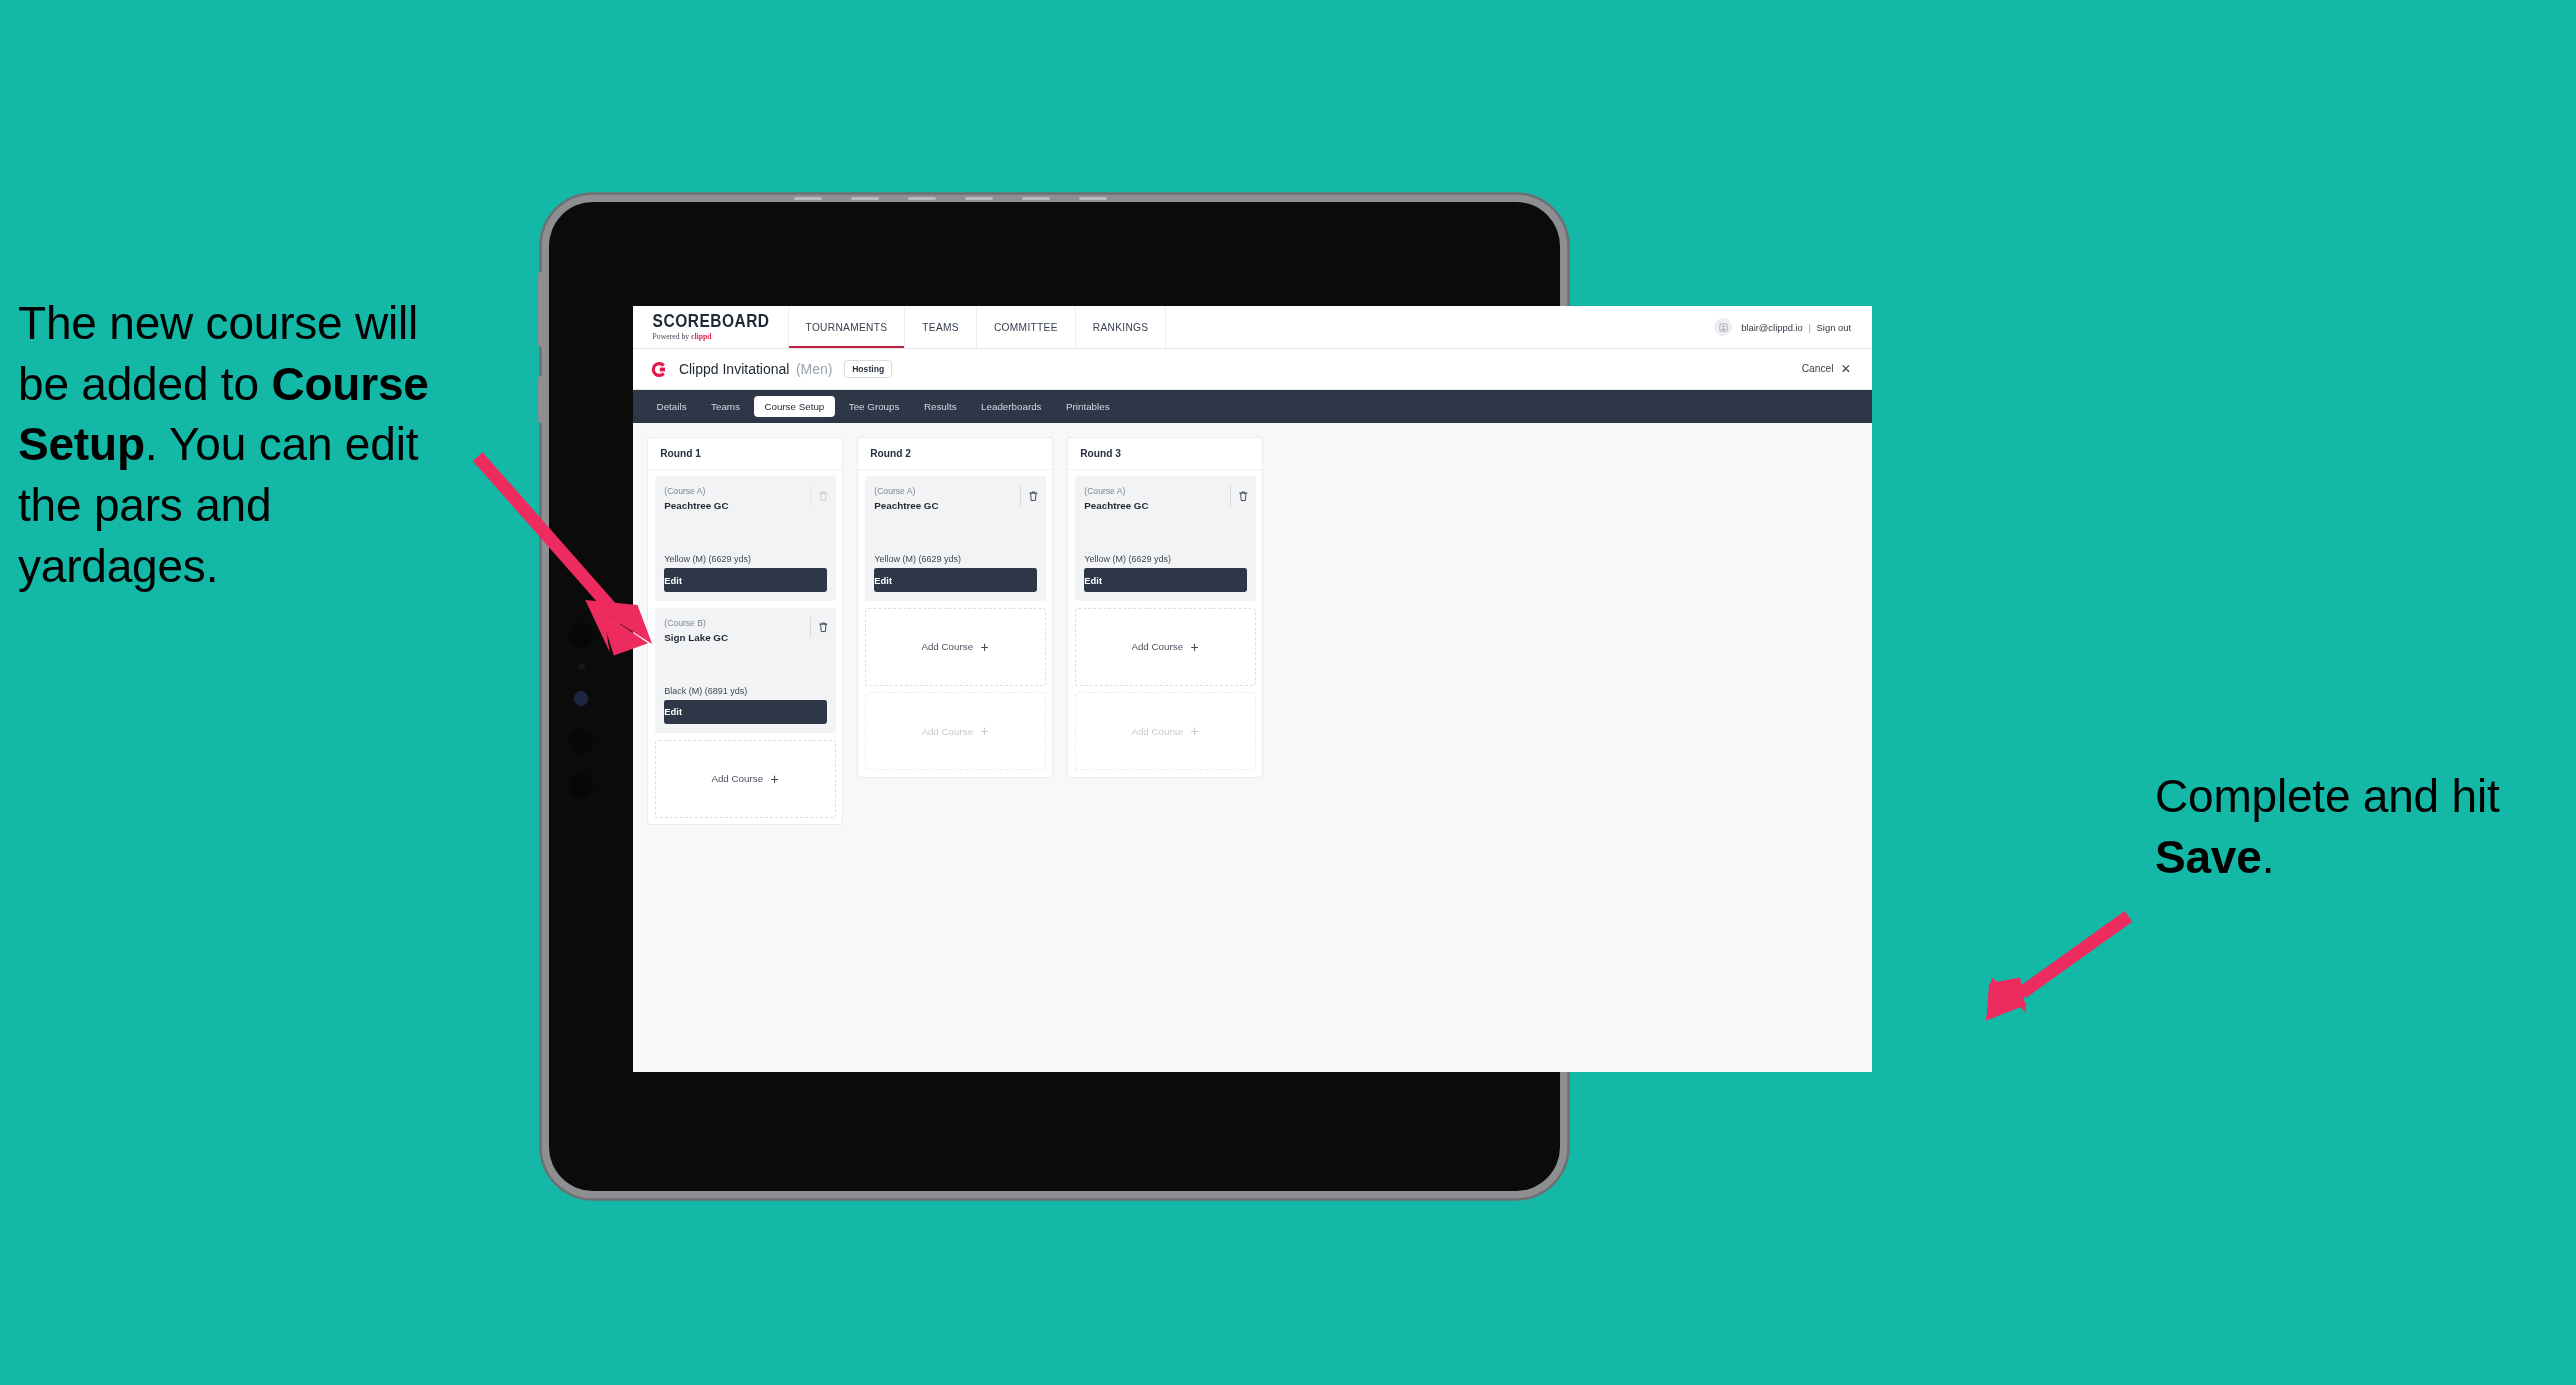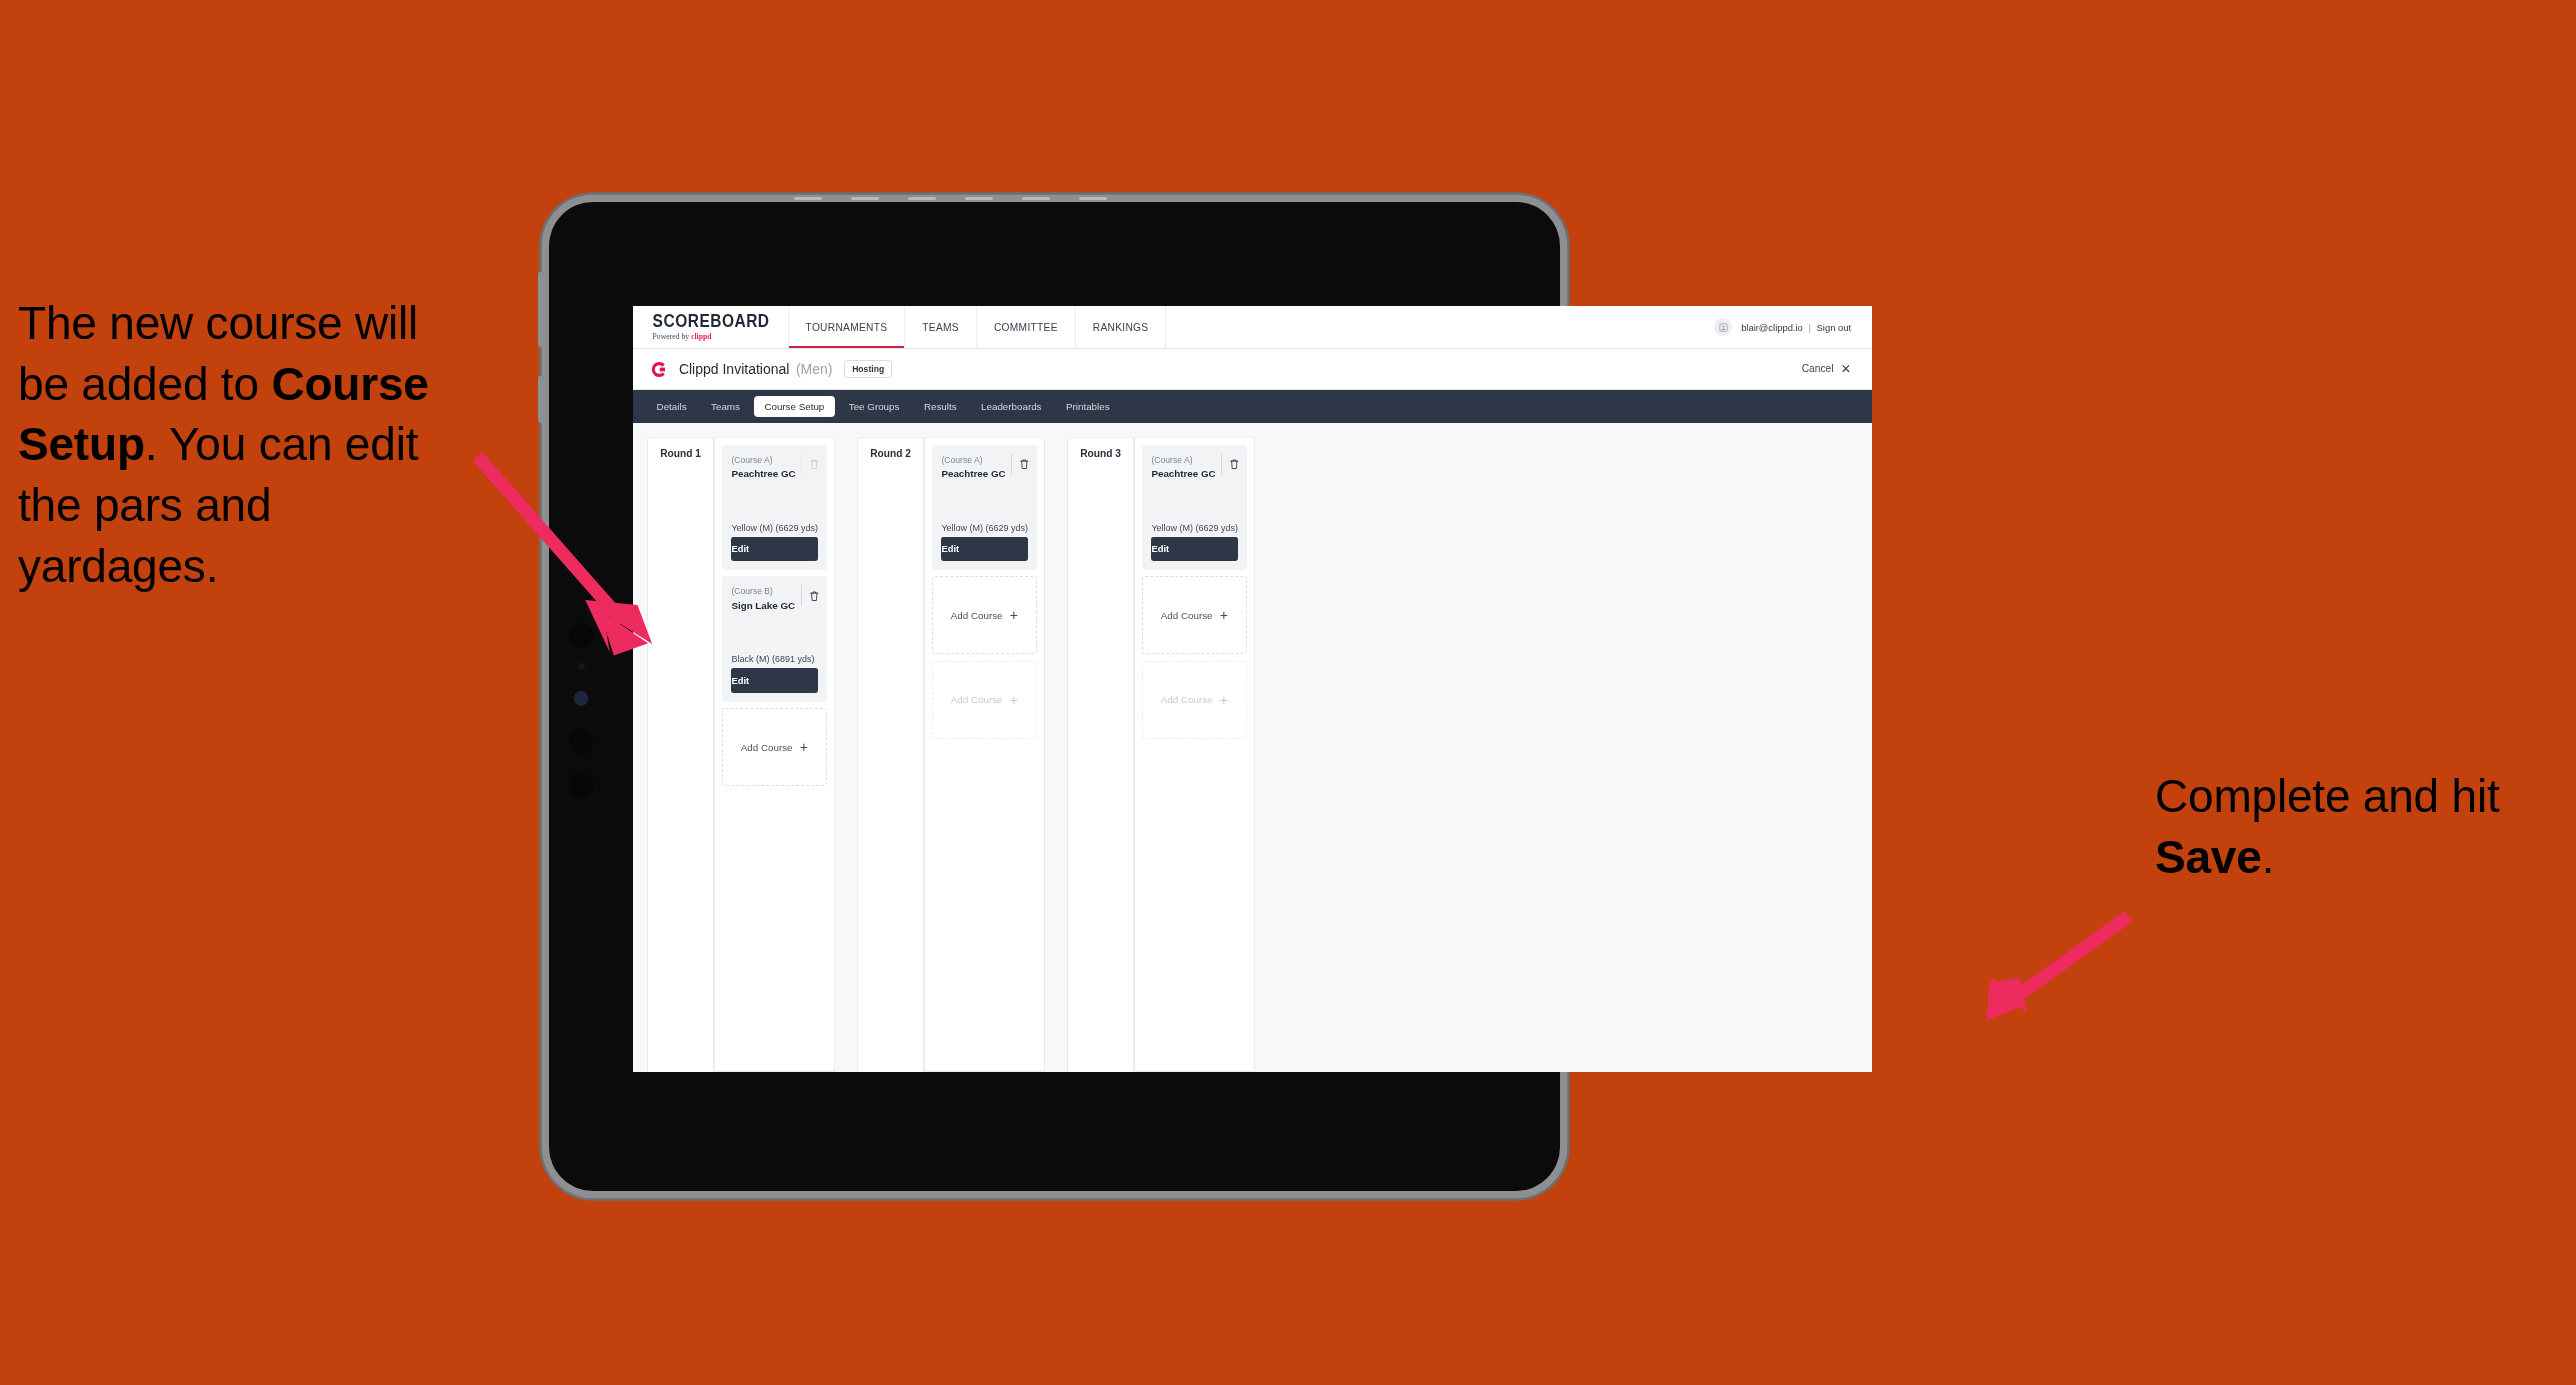--- a/index.html
+++ b/index.html
@@ -2,21 +2,21 @@
 <html style="font-size:13px"><head>
 <meta charset="utf-8">
 <style>
   * { margin:0; padding:0; box-sizing:border-box; }
   html, body {
     width:2576px; height:1386px;
     background:#ffffff;
     font-family:"Liberation Sans", sans-serif;
     overflow:hidden;
   }
-  .stage { position:relative; width:2576px; height:1386px; background:#c2410c; }
+  .stage { position:relative; width:2576px; height:1386px; background:#14b8a6; }
 
   
   .annot {
     position:absolute;
     color:#000;
     font-size:46px;
     line-height:1.32;
     font-weight:400;
     letter-spacing:-0.2px;
   }
@@ -146,21 +146,21 @@
   }
   .tab {
     font-size:9.8px; color:#d4d8de; padding:5.7px 10.6px;
     border-radius:4.1px; cursor:pointer; white-space:nowrap; line-height:1;
   }
   .tab.active { background:#ffffff; color:#1f2733; font-weight:400; }
 
   
   .body { background:#f7f8fa; height:calc(100% - 117px); padding:14px 0 0 14px; display:flex; gap:14px; }
 
-  .roundcol { width:196px; display:flex; flex-direction:row; }
+  .roundcol { width:196px; display:flex; flex-direction:column; }
   .roundhdr {
     background:#ffffff; border:0.8px solid #e9ebee; border-bottom:none;
     border-radius:3.3px 3.3px 0 0;
     padding:9.8px 12.2px; font-size:10.2px; font-weight:700; color:#27303d;
   }
   .roundbody {
     background:#ffffff; border:0.8px solid #e9ebee; border-top:0.8px solid #eef0f2;
     border-radius:0 0 3.3px 3.3px;
     padding:6.5px; display:flex; flex-direction:column; gap:6.5px;
   }

